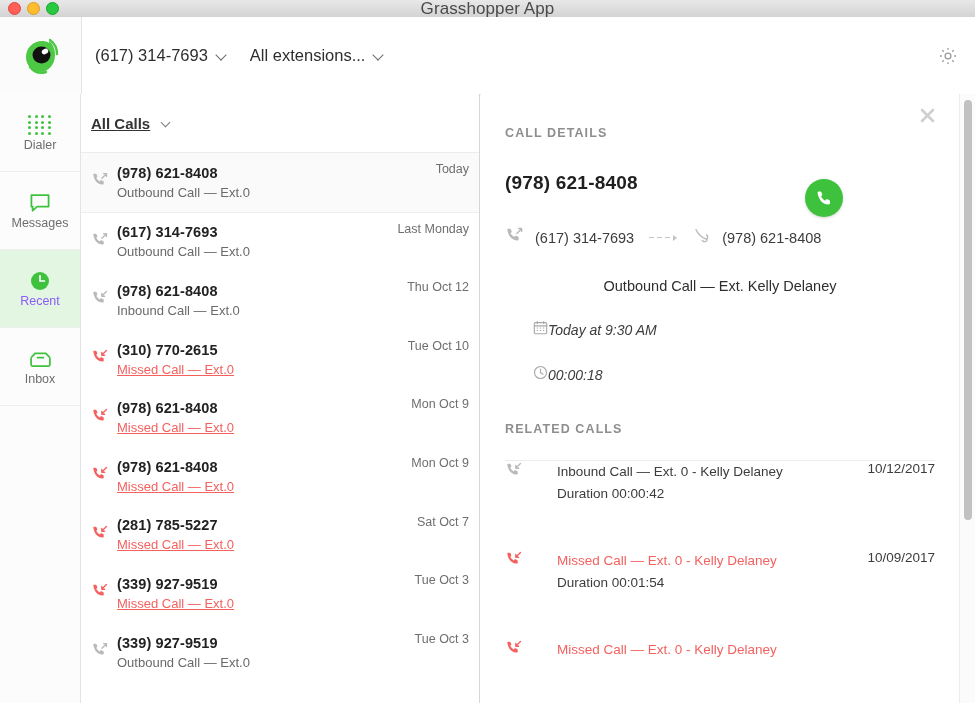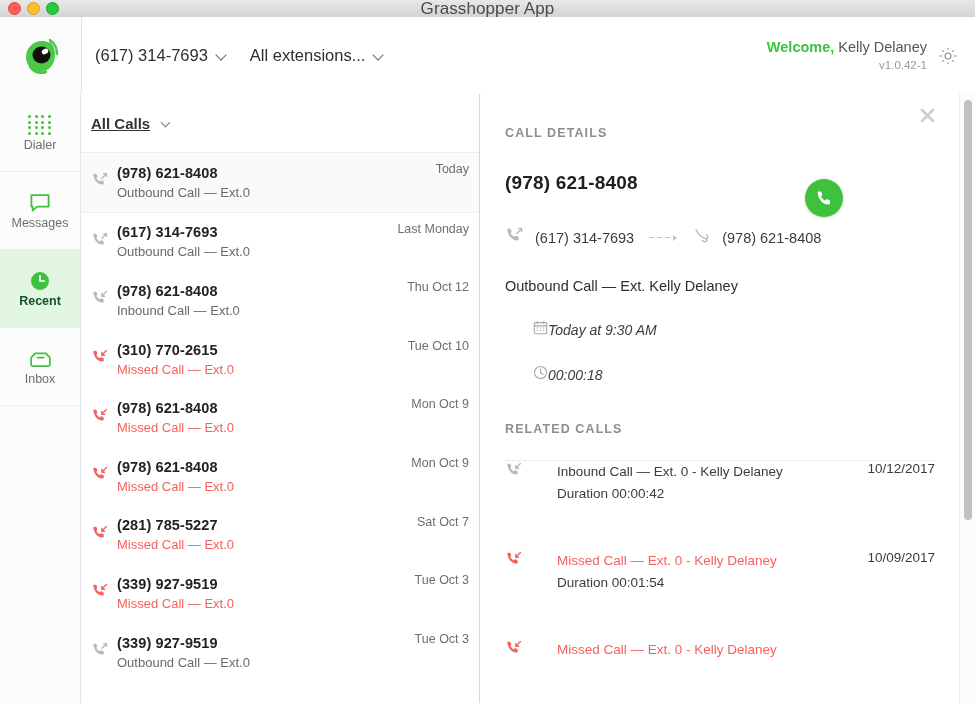--- a/index.html
+++ b/index.html
@@ -65,21 +65,21 @@
   .sidebar{
     position:absolute;left:0;top:94px;width:81px;height:609px;
     background:#fcfcfc;border-right:1px solid #e4e4e4;box-sizing:border-box;
   }
   .nav-item{
     height:77px;display:flex;flex-direction:column;align-items:center;justify-content:center;
     gap:1px;cursor:pointer;border-bottom:1px solid #efefef;
   }
   .nav-item.active{background:#e3f6e1;}
   .nav-label{font-size:12.5px;color:#6e6e6e;}
-  .nav-item.active .nav-label{color:#14532d;font-weight:bold;}
+  .nav-item.active .nav-label{color:#8b5cf6;}
   .nav-ico{height:24px;display:flex;align-items:center;justify-content:center;}
 
   
   .dots{display:grid;grid-template-columns:repeat(4,4px);grid-gap:2.5px;}
   .dots i{display:block;width:3.2px;height:3.2px;border-radius:50%;background:#3ec23e;}
 
   
   .listcol{
     position:absolute;left:81px;top:94px;width:399px;height:609px;
     background:#fff;border-right:1px solid #d7d7d7;box-sizing:border-box;overflow:hidden;
@@ -94,21 +94,21 @@
   .list-head-label .chev:before{border-color:#7a7a7a;width:6px;height:6px;}
   .call-row{
     position:relative;height:58.6px;padding:0 10px 0 10px;display:flex;align-items:center;
     cursor:pointer;
   }
   .call-row.selected{background:#fafafa;border-bottom:1px solid #eeeeee;}
   .call-ico{width:26px;flex:0 0 26px;display:flex;align-items:center;justify-content:flex-start;}
   .call-body{flex:1;min-width:0;}
   .call-num{font-size:14.5px;font-weight:bold;color:#222;line-height:20px;letter-spacing:.1px;}
   .call-sub{font-size:13px;color:#6a6a6a;line-height:19px;}
-  .call-sub.missed{color:#f4615f;}
+  .call-sub.missed{color:#f4615f;text-decoration:underline;}
   .call-when{font-size:12.5px;color:#6e6e6e;white-space:nowrap;align-self:flex-start;margin-top:9px;}
 
   
   .detail{
     position:absolute;left:481px;top:94px;width:478px;height:609px;
     background:#fff;overflow:hidden;
   }
   .close-x{
     position:absolute;right:22px;top:12px;width:19px;height:19px;cursor:pointer;
   }
@@ -127,21 +127,21 @@
     box-shadow:0 1px 3px rgba(0,0,0,.18);
   }
   .route{display:flex;align-items:center;gap:11px;margin-top:32px;}
   .route-num{font-size:14.5px;color:#3c3c3c;}
   .dashes{display:flex;align-items:center;gap:3px;margin:0 4px;}
   .dashes i{display:block;width:5px;height:1.6px;background:#c3c3c3;}
   .arrowhead{
     width:0;height:0;border-left:4px solid #c3c3c3;
     border-top:3px solid transparent;border-bottom:3px solid transparent;
   }
-  .detail-type{font-size:14.5px;color:#2e2e2e;margin-top:29px;}
+  .detail-type{font-size:14.5px;color:#2e2e2e;margin-top:29px;text-align:center;}
   .meta-row{display:flex;align-items:center;gap:0;margin-top:26px;padding-left:28px;font-style:italic;}
   .meta-txt{font-size:14px;color:#3c3c3c;}
 
   .related-head{padding:0 24px;margin-top:38px;}
   .rel-sep{height:1px;background:#ececec;margin:24px 24px 0 24px;}
   .rel-row{display:flex;align-items:flex-start;padding:0 24px;height:89px;}
   .rel-ico{width:52px;flex:0 0 52px;display:flex;align-items:center;}
   .rel-body{flex:1;}
   .rel-title{font-size:13.5px;color:#3c3c3c;line-height:22px;}
   .rel-title.missed{color:#f4615f;}
@@ -191,27 +191,20 @@
         <span>(617) 314-7693</span>
         <span class="chev"></span>
       </div>
       <div class="hdr-dd">
         <span>All extensions...</span>
         <span class="chev"></span>
       </div>
     </div>
 
     <div class="header-right">
-      <div class="welcome-block">
-        <div class="welcome-line">
-          <span class="hi">Welcome,</span>
-          <span class="nm">Kelly Delaney</span>
-        </div>
-        <div class="version">v1.0.42-1</div>
-      </div>
       <span class="gear">
         <svg width="22" height="22" viewBox="0 0 24 24" fill="none" stroke="#9a9a9a" stroke-width="1.4">
           <circle cx="12" cy="12" r="3.2"></circle>
           <path d="M12 3.2v2.1M12 18.7v2.1M20.8 12h-2.1M5.3 12H3.2M18.2 5.8l-1.5 1.5M7.3 16.7l-1.5 1.5M18.2 18.2l-1.5-1.5M7.3 7.3L5.8 5.8"></path>
         </svg>
       </span>
     </div>
   </div>
 
   <div class="sidebar">

